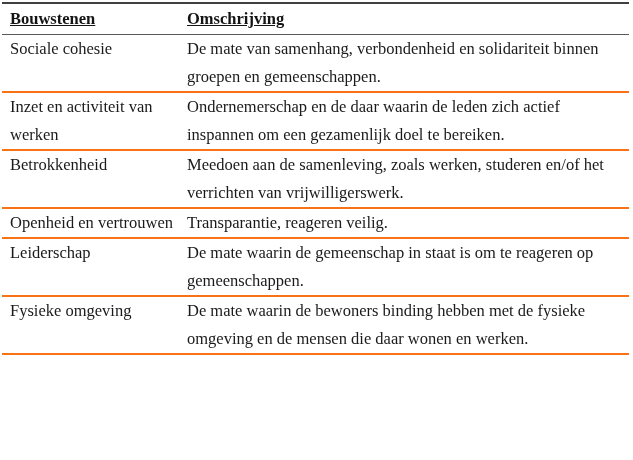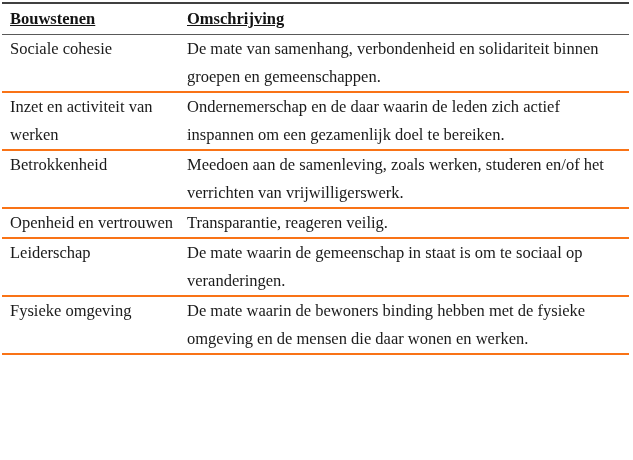--- a/index.html
+++ b/index.html
@@ -73,21 +73,21 @@
       <tr>
         <td>Betrokkenheid</td>
         <td class="desc-cell">Meedoen aan de samenleving, zoals werken, studeren en/of het verrichten van vrijwilligerswerk.</td>
       </tr>
       <tr>
         <td>Openheid en vertrouwen</td>
         <td class="desc-cell">Transparantie, reageren veilig.</td>
       </tr>
       <tr>
         <td>Leiderschap</td>
-        <td class="desc-cell">De mate waarin de gemeenschap in staat is om te sociaal op veranderingen.</td>
+        <td class="desc-cell">De mate waarin de gemeenschap in staat is om te reageren op gemeenschappen.</td>
       </tr>
       <tr>
         <td>Fysieke omgeving</td>
         <td class="desc-cell">De mate waarin de bewoners binding hebben met de fysieke omgeving en de mensen die daar wonen en werken.</td>
       </tr>
     </tbody>
   </table>
 </div>
 
 </body></html>

